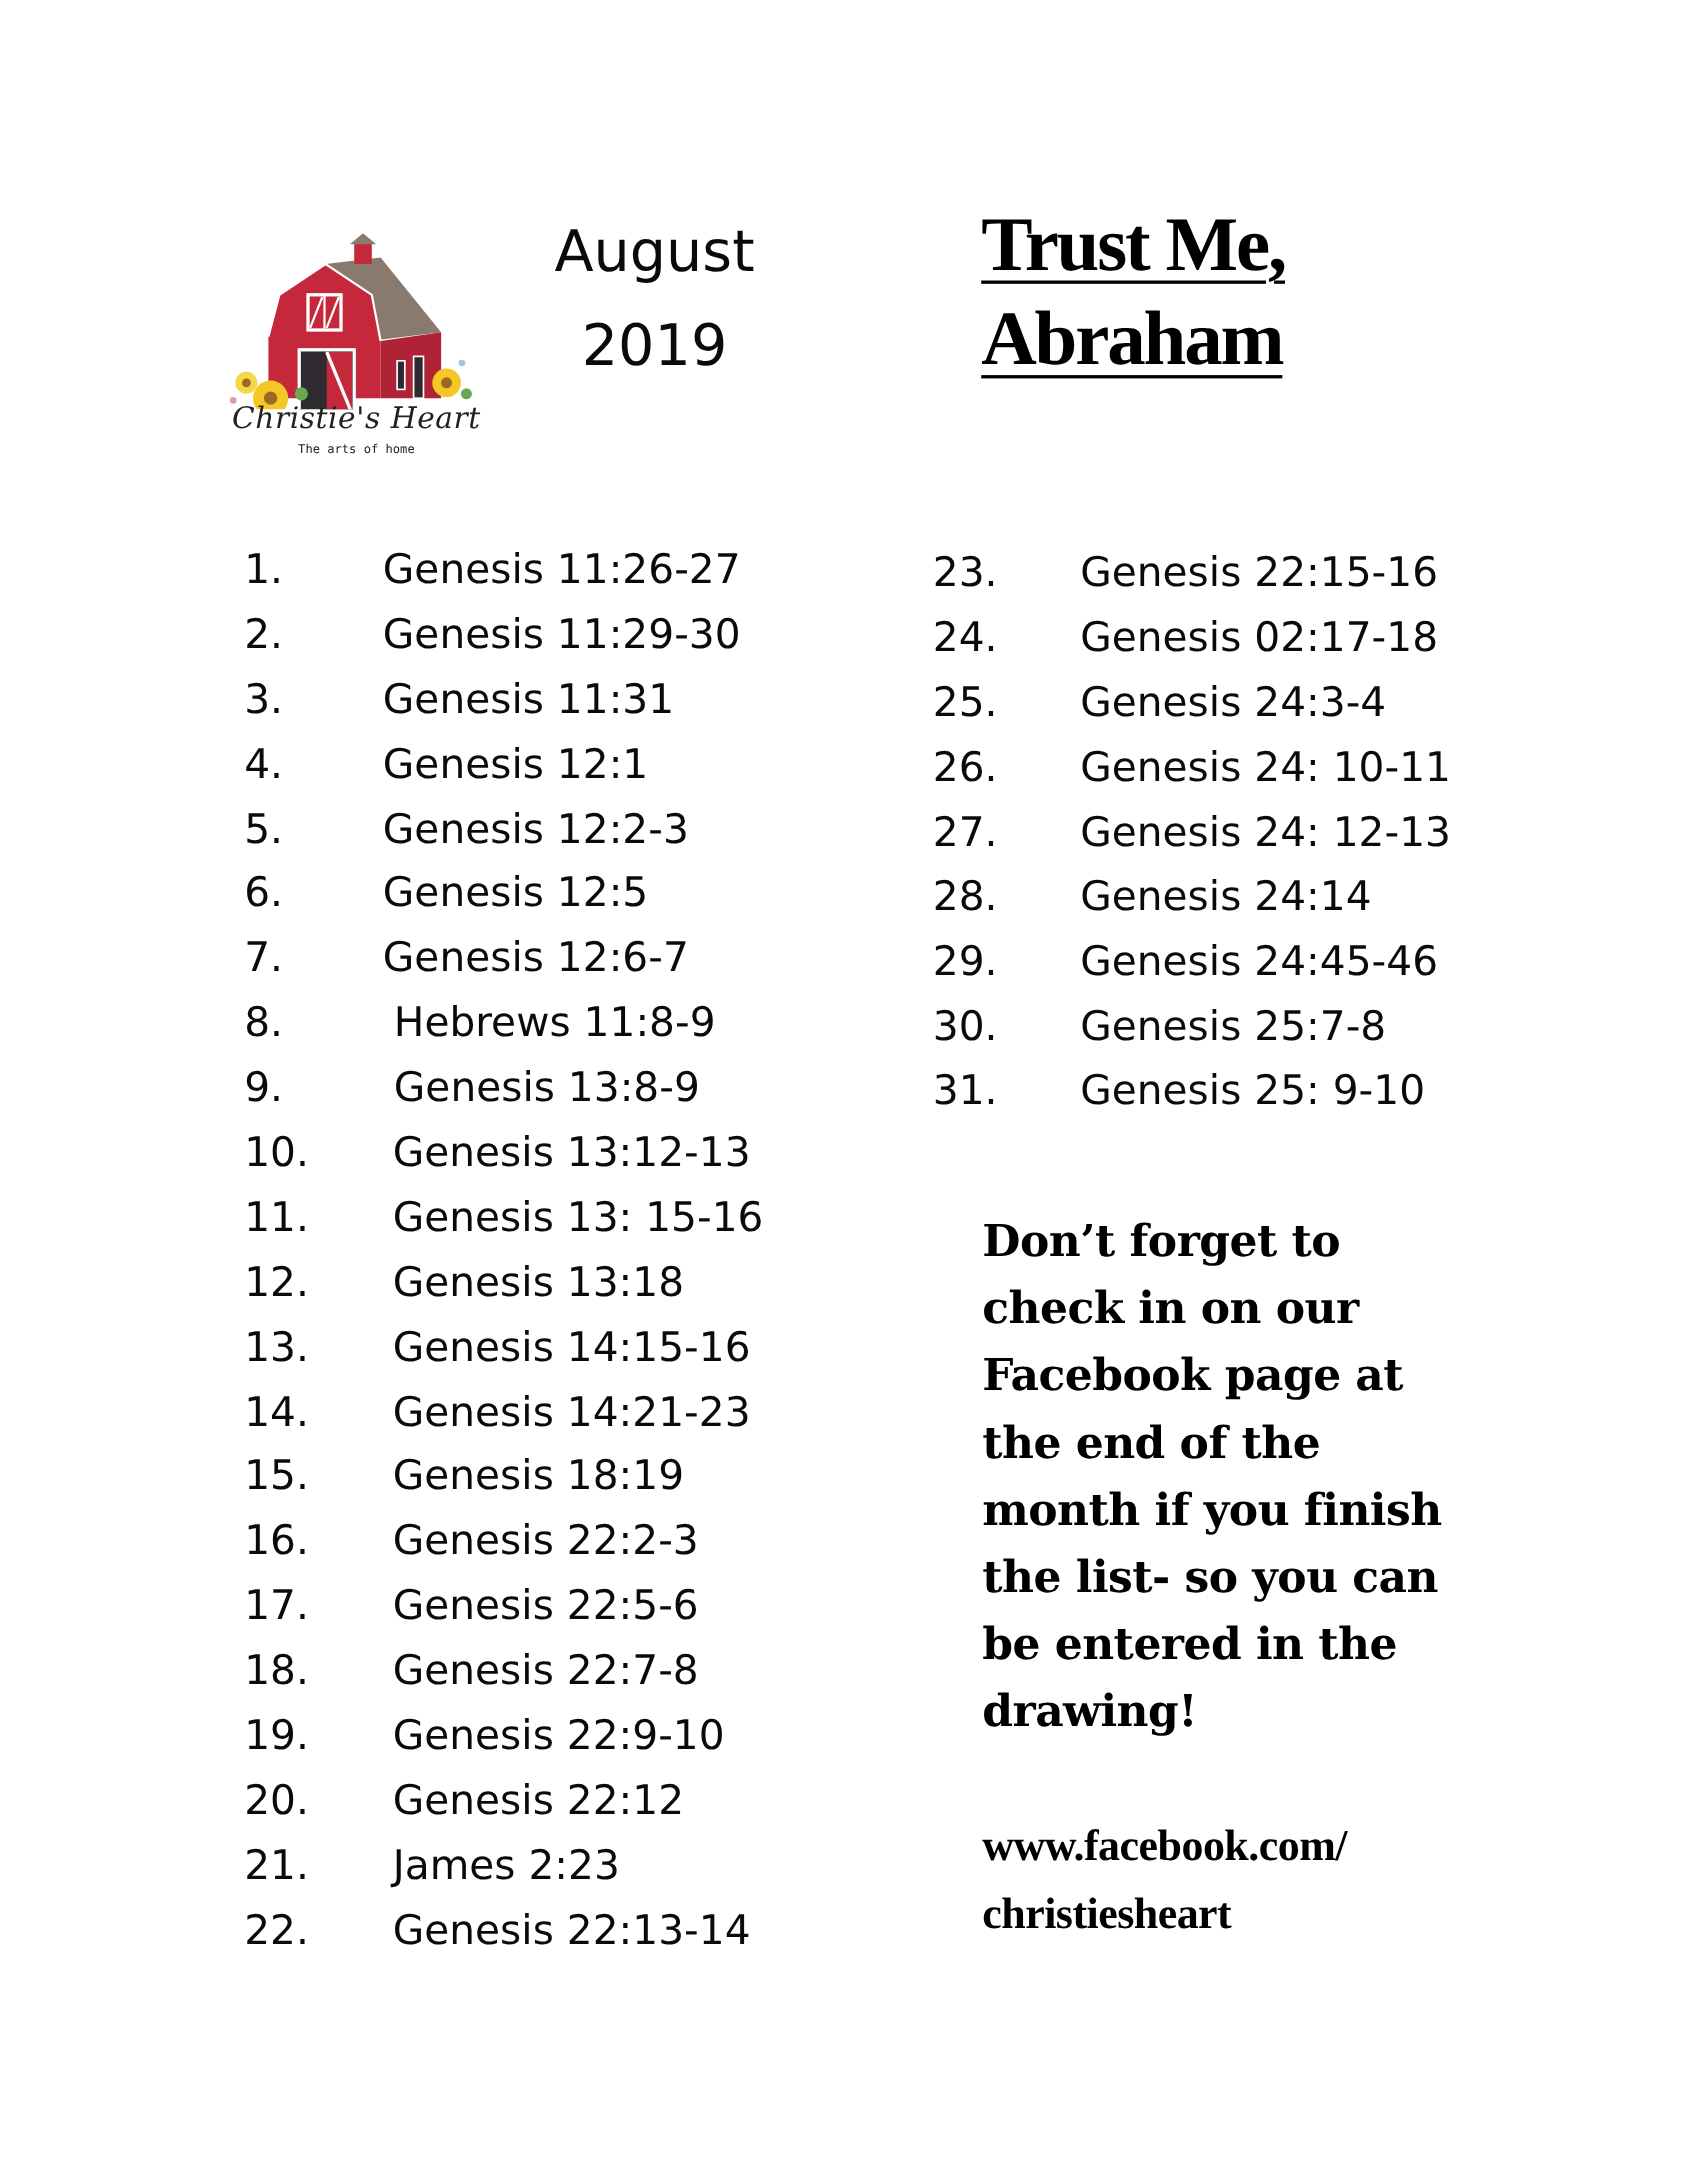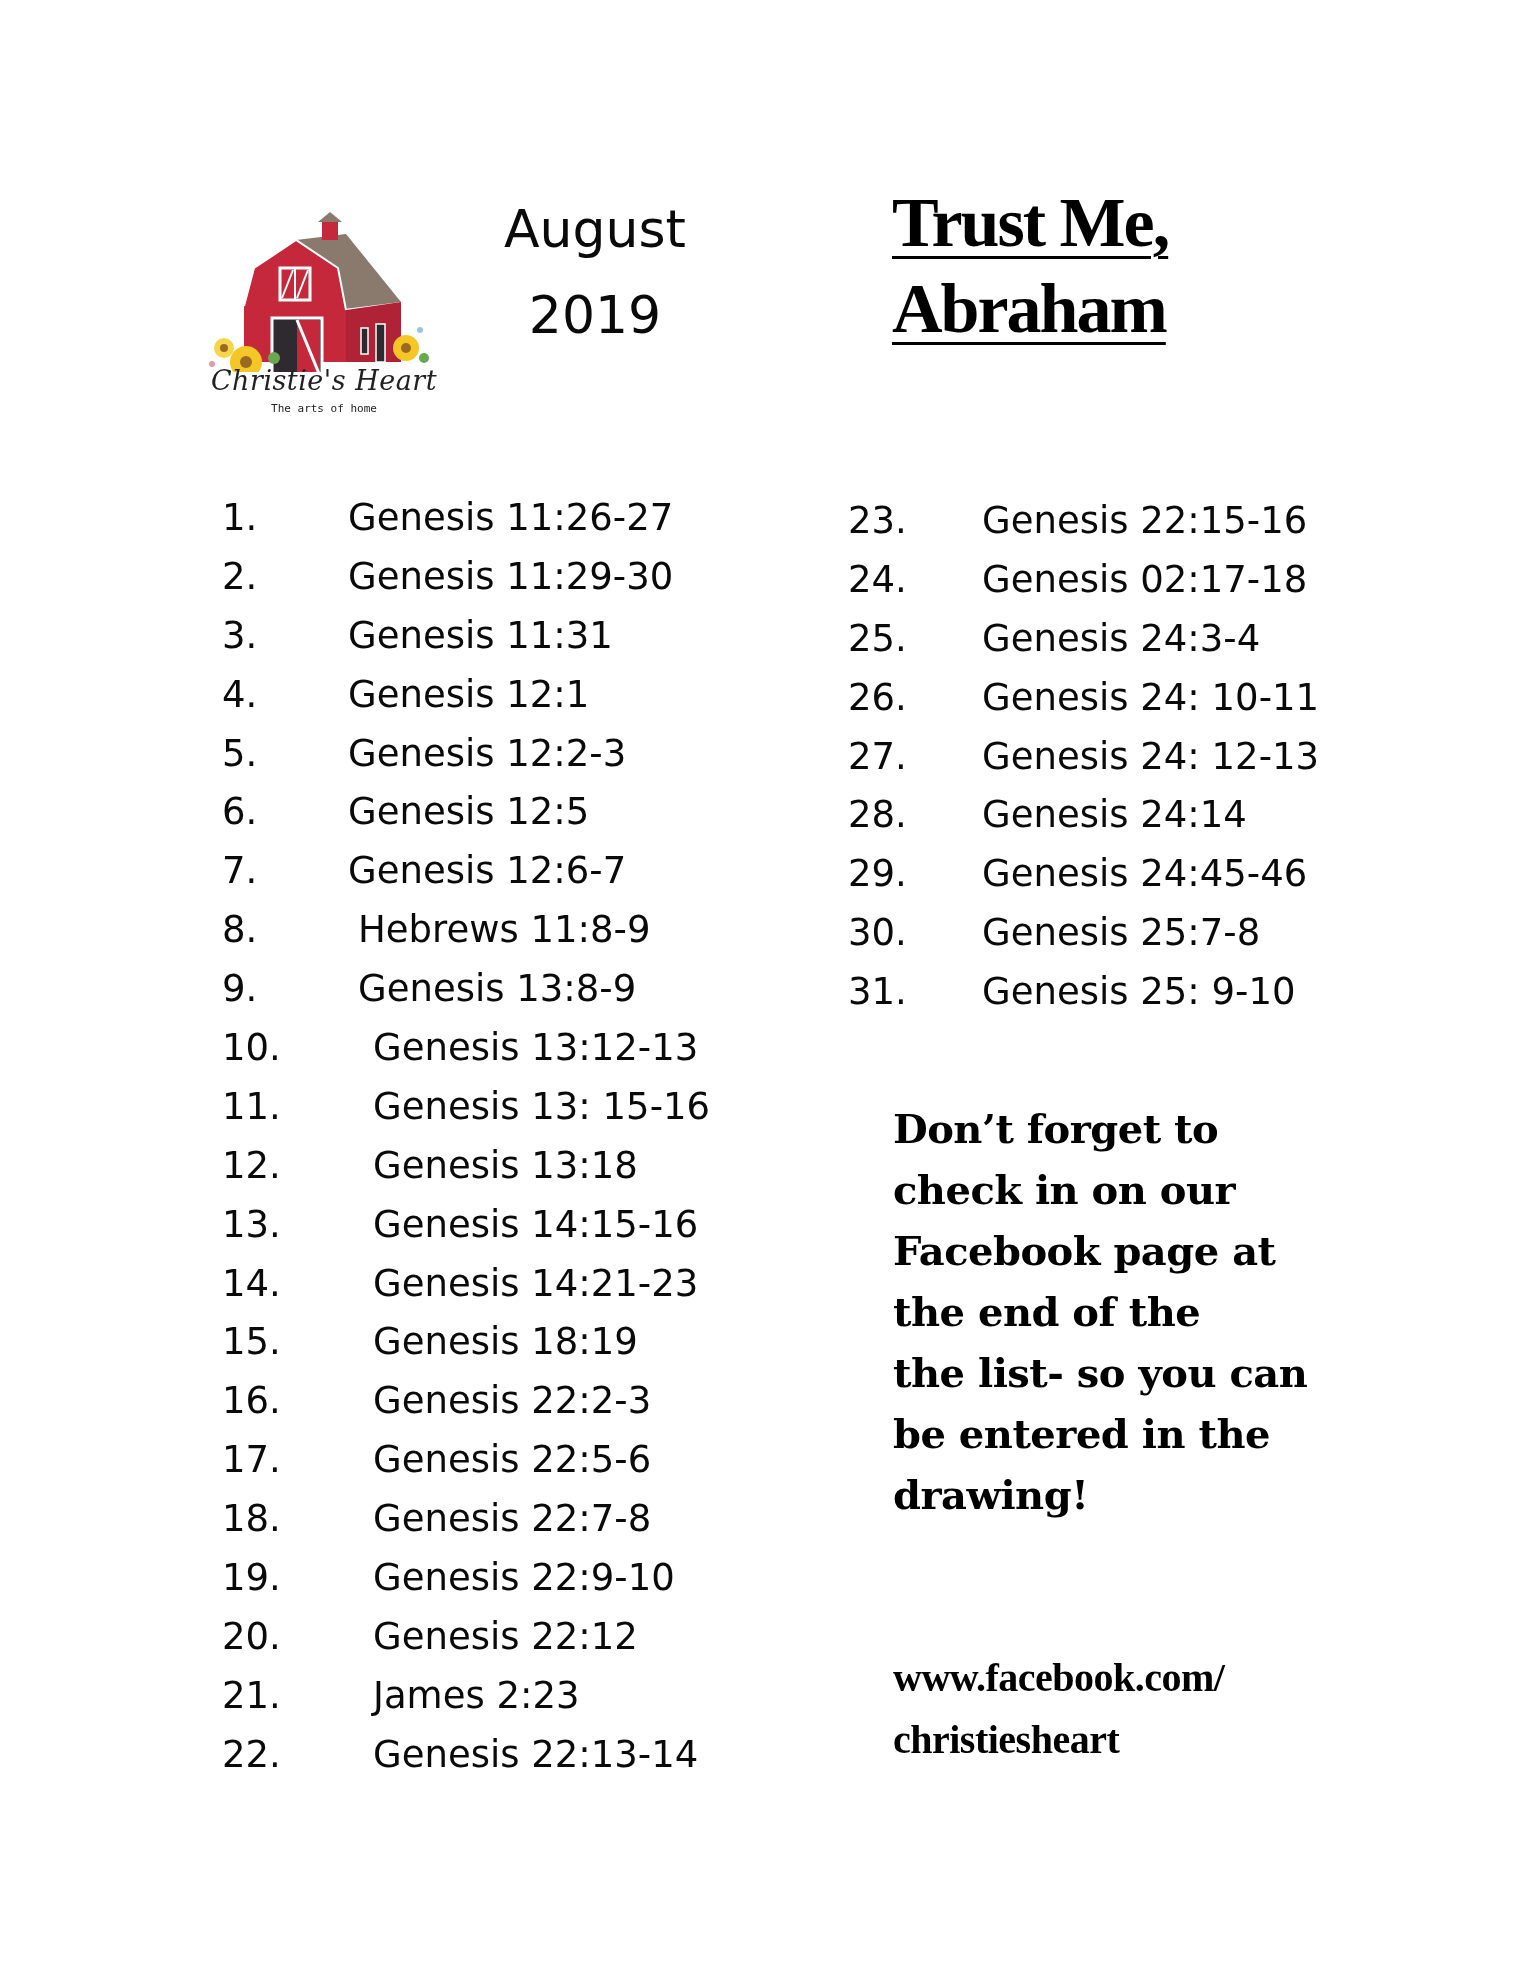--- a/index.html
+++ b/index.html
@@ -32,21 +32,21 @@
     .list li {
       position: relative; height: 58.9px;
       font-family: "DejaVu Sans", sans-serif; font-size: 37px; color: #0a0a0a;
       white-space: nowrap;
     }
     .list .num { position: absolute; left: 0; top: 0; }
     .list .ref { position: absolute; top: 0; }
     .list-left { left: 222px; top: 496px; }
     .list-left .ref { left: 126px; }
     .list-left li.shift .ref { left: 136px; }
-    .list-left li.wide .ref { left: 151px; }
+    .list-left li.wide .ref { left: 135px; }
     .list-right { left: 848px; top: 499px; }
     .list-right .ref { left: 134px; }
     .note {
       position: absolute; left: 893px; top: 1098px; width: 460px;
       font-family: "DejaVu Serif", serif; font-weight: bold; font-size: 40px; line-height: 61px;
       letter-spacing: -0.5px;
     }
     .url {
       position: absolute; left: 893px; top: 1647px; width: 460px;
       font-family: Liberation Serif, serif; font-weight: bold; font-size: 40px; line-height: 62px;
@@ -238,20 +238,21 @@
       <span class="num">31.</span>
       <span class="ref">Genesis 25: 9-10</span>
     </li>
 </ul>
 
 <div class="note">
   <div>Don’t forget to</div>
   <div>check in on our</div>
   <div>Facebook page at</div>
   <div>the end of the</div>
+  <div>month if you finish</div>
   <div>the list- so you can</div>
   <div>be entered in the</div>
   <div>drawing!</div>
 </div>
 
 <div class="url">
   <div>www.facebook.com/</div>
   <div>christiesheart</div>
 </div>
 

